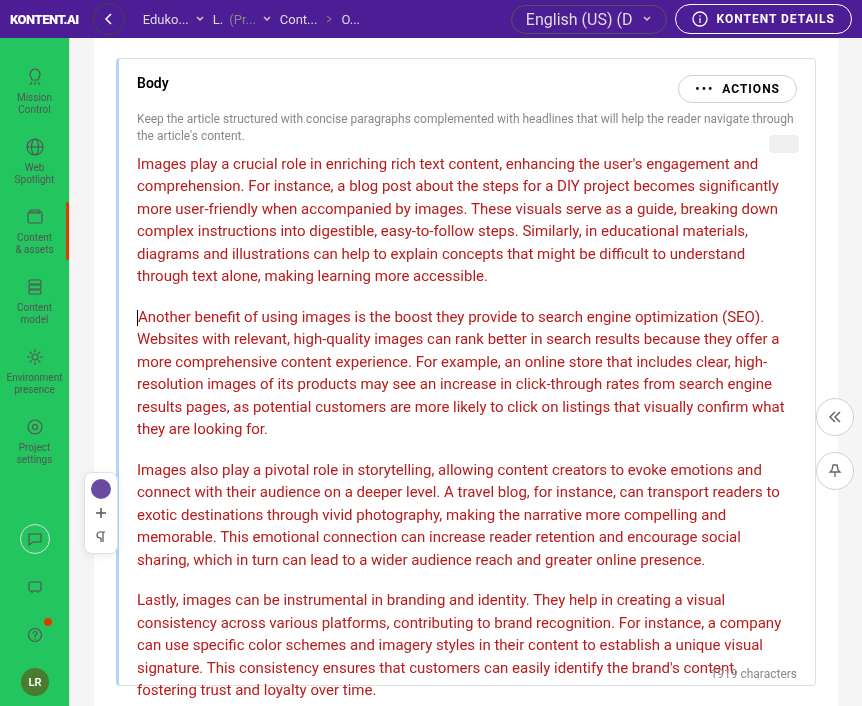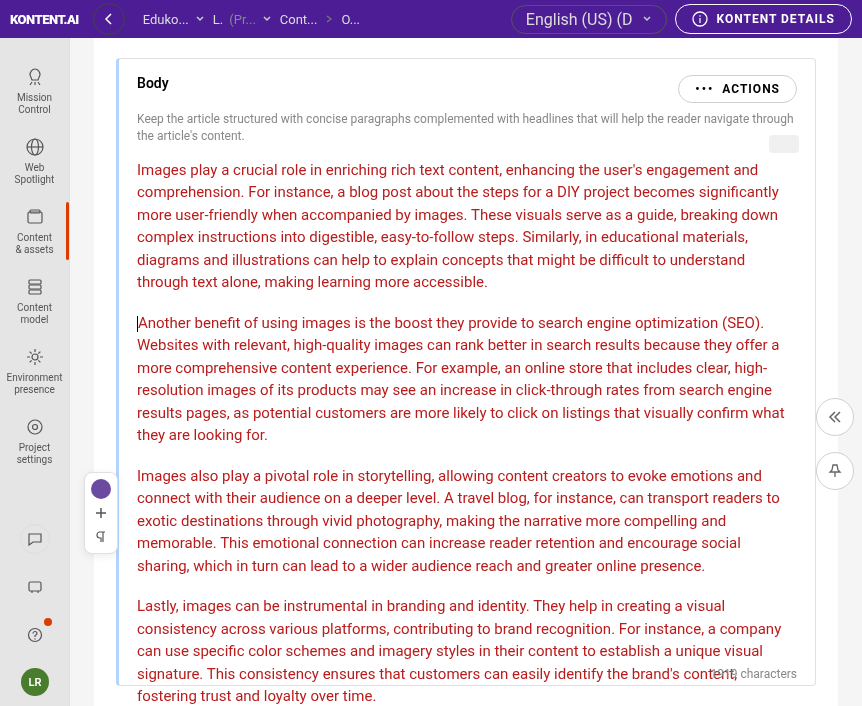--- a/index.html
+++ b/index.html
@@ -37,21 +37,21 @@
     }
     .content-details-btn {
       border: 1px solid #fff; border-radius: 18px; padding: 6px 16px;
       font-size: 12px; font-weight: 700; letter-spacing: 1px; display: flex; align-items: center; gap: 8px;
       cursor: pointer;
     }
     
     
     .left-sidebar {
       position: absolute; top: 38px; left: 0; width: 70px; height: calc(100% - 38px);
-      border-right: 1px solid #e0e0e0; background: #e5e5e5;
+      border-right: 1px solid #e0e0e0; background: #22c55e;
       display: flex; flex-direction: column; align-items: center; padding-top: 18px;
     }
     .sidebar-item {
       width: 100%; display: flex; flex-direction: column; align-items: center;
       padding: 10px 0; cursor: pointer; position: relative;
     }
     .sidebar-item.active::after {
       content: ''; position: absolute; right: 0; top: 6px; bottom: 6px; width: 3px;
       background: #db3c00; border-radius: 2px;
     }
@@ -93,21 +93,21 @@
       border-radius: 4px; padding: 16px 18px; position: relative;
       height: 100%;
     }
     .body-header { display: flex; justify-content: space-between; align-items: flex-start; margin-bottom: 8px; }
     .body-title { font-size: 14px; font-weight: 600; }
     .actions-btn {
       border: 1px solid #d0d0d0; border-radius: 18px; padding: 6px 16px;
       font-size: 12px; font-weight: 700; letter-spacing: 1px; display: flex;
       align-items: center; gap: 8px; cursor: pointer; background: #fff;
     }
-    .helper-text { font-size: 12px; color: #888; margin-bottom: 14px; line-height: 1.4; }
+    .helper-text { font-size: 12px; color: #888; margin-bottom: 8px; line-height: 1.4; }
     .body-content p {
       font-size: 15px; line-height: 1.5; color: #b91c1c; margin-bottom: 18px;
     }
     .char-count { position: absolute; bottom: 4px; right: 18px; font-size: 12px; color: #888; }
     .cursor-mark { display: inline-block; width: 1px; height: 16px; background: #000; vertical-align: text-bottom; }
     .ghost-icon {
       position: absolute; top: 76px; right: 16px; width: 30px; height: 18px;
       background: #f0f0f0; border-radius: 4px;
     }
     

